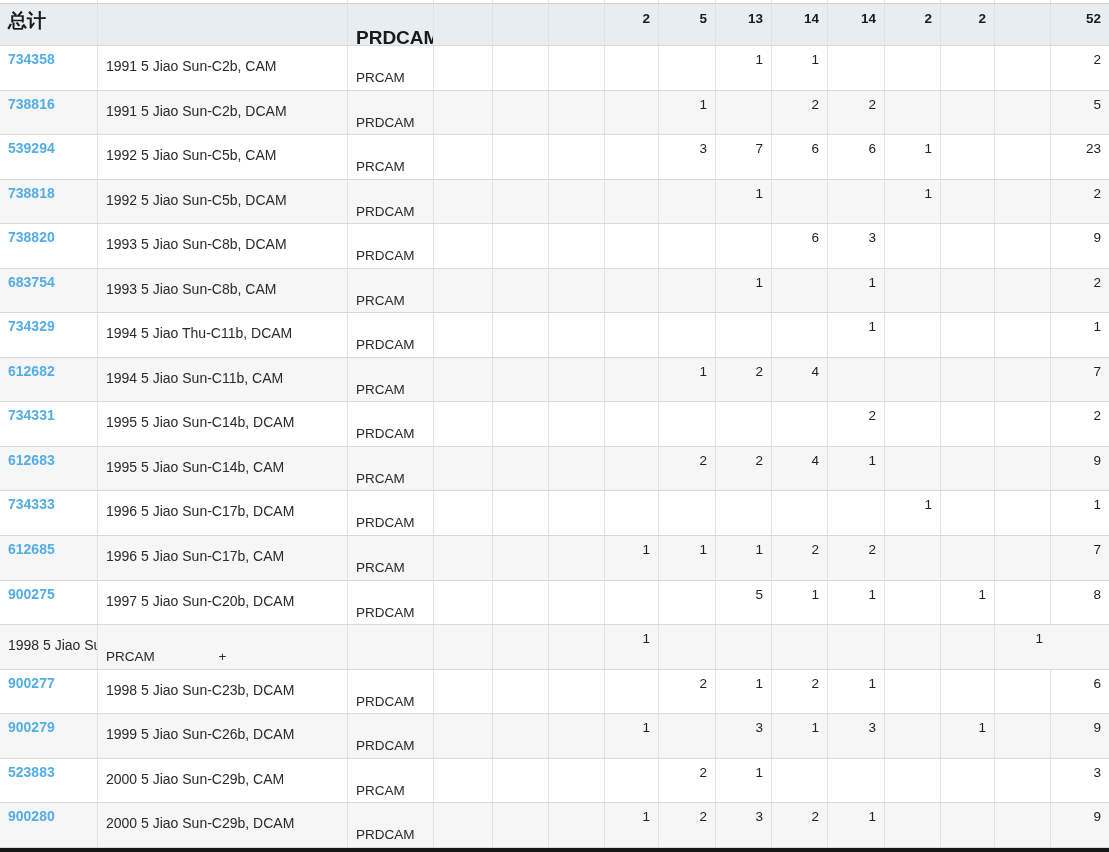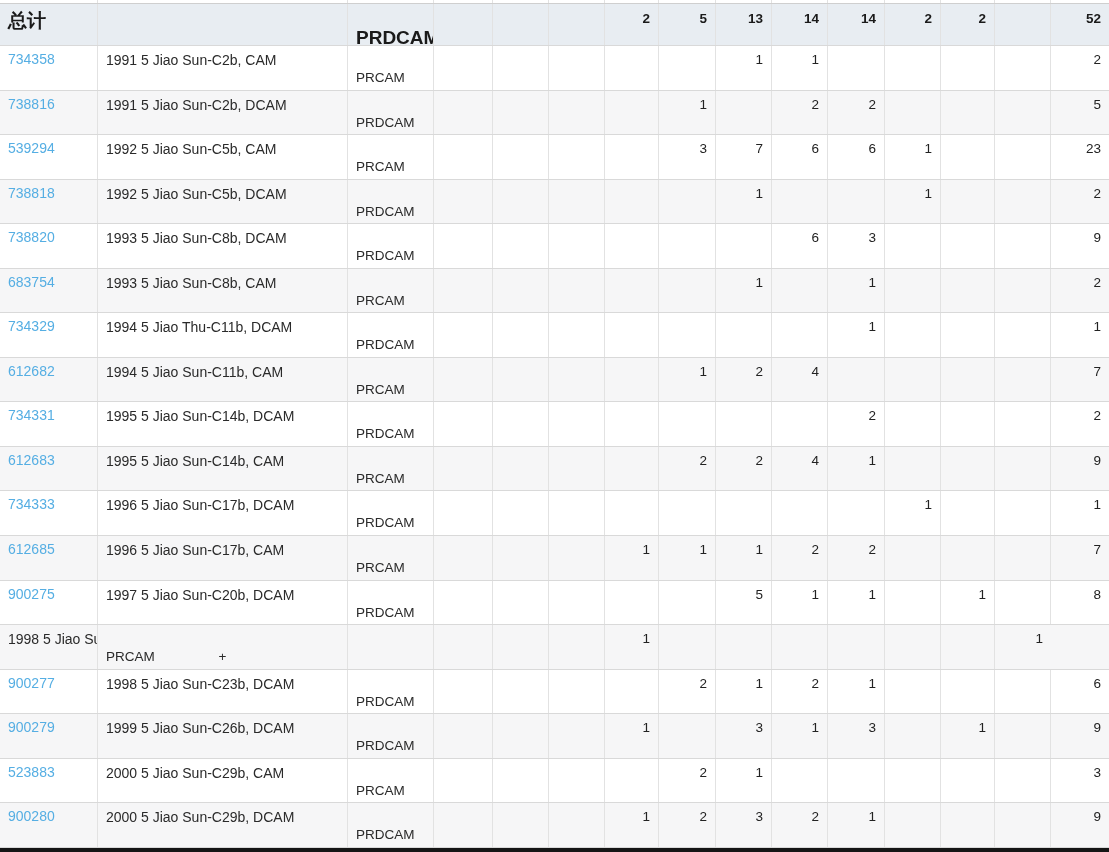--- a/index.html
+++ b/index.html
@@ -58,27 +58,27 @@
   }
   .header-row .c-num { font-size: 13.5px; padding-top: 6px; }
   
   .tbody { flex: 1 1 auto; overflow: hidden; }
   .row {
     height: 44.55px;
     border-bottom: 1px solid var(--border-h);
     background: #ffffff;
   }
   .tbody > div.row:nth-of-type(even) { background: var(--row-alt-bg); }
-  .c-id { font-size: 14px; }
+  .c-id { font-size: 14px; font-weight: bold; }
   .id-link {
     color: var(--link);
     text-decoration: none;
     cursor: pointer;
   }
-  .c-desc { font-size: 14px; padding-top: 6px; white-space: nowrap; }
+  .c-desc { font-size: 14px; padding-top: 12px; white-space: nowrap; }
   .c-group {
     font-size: 13.5px;
     line-height: 1.45;
     word-spacing: 60px; 
     padding-top: 22px;
   }
   .c-num {
     text-align: right;
     font-size: 13.5px;
     padding-top: 6px;

